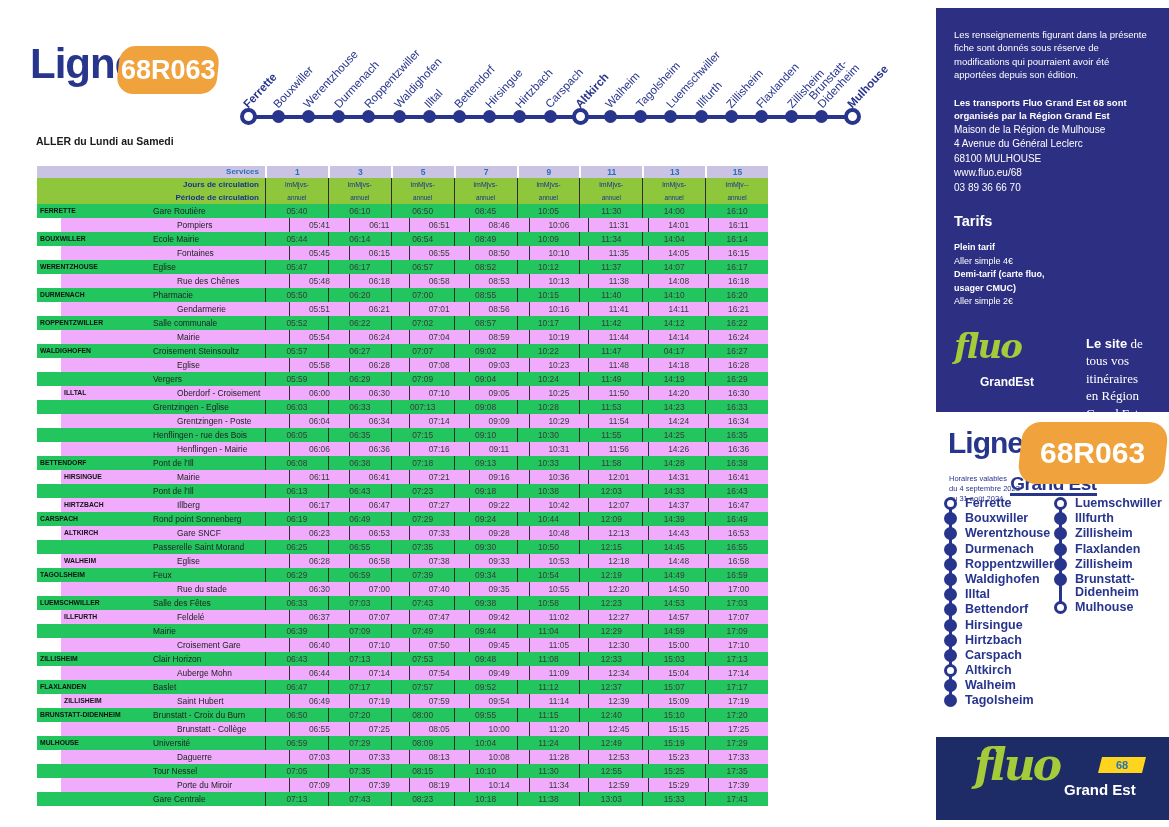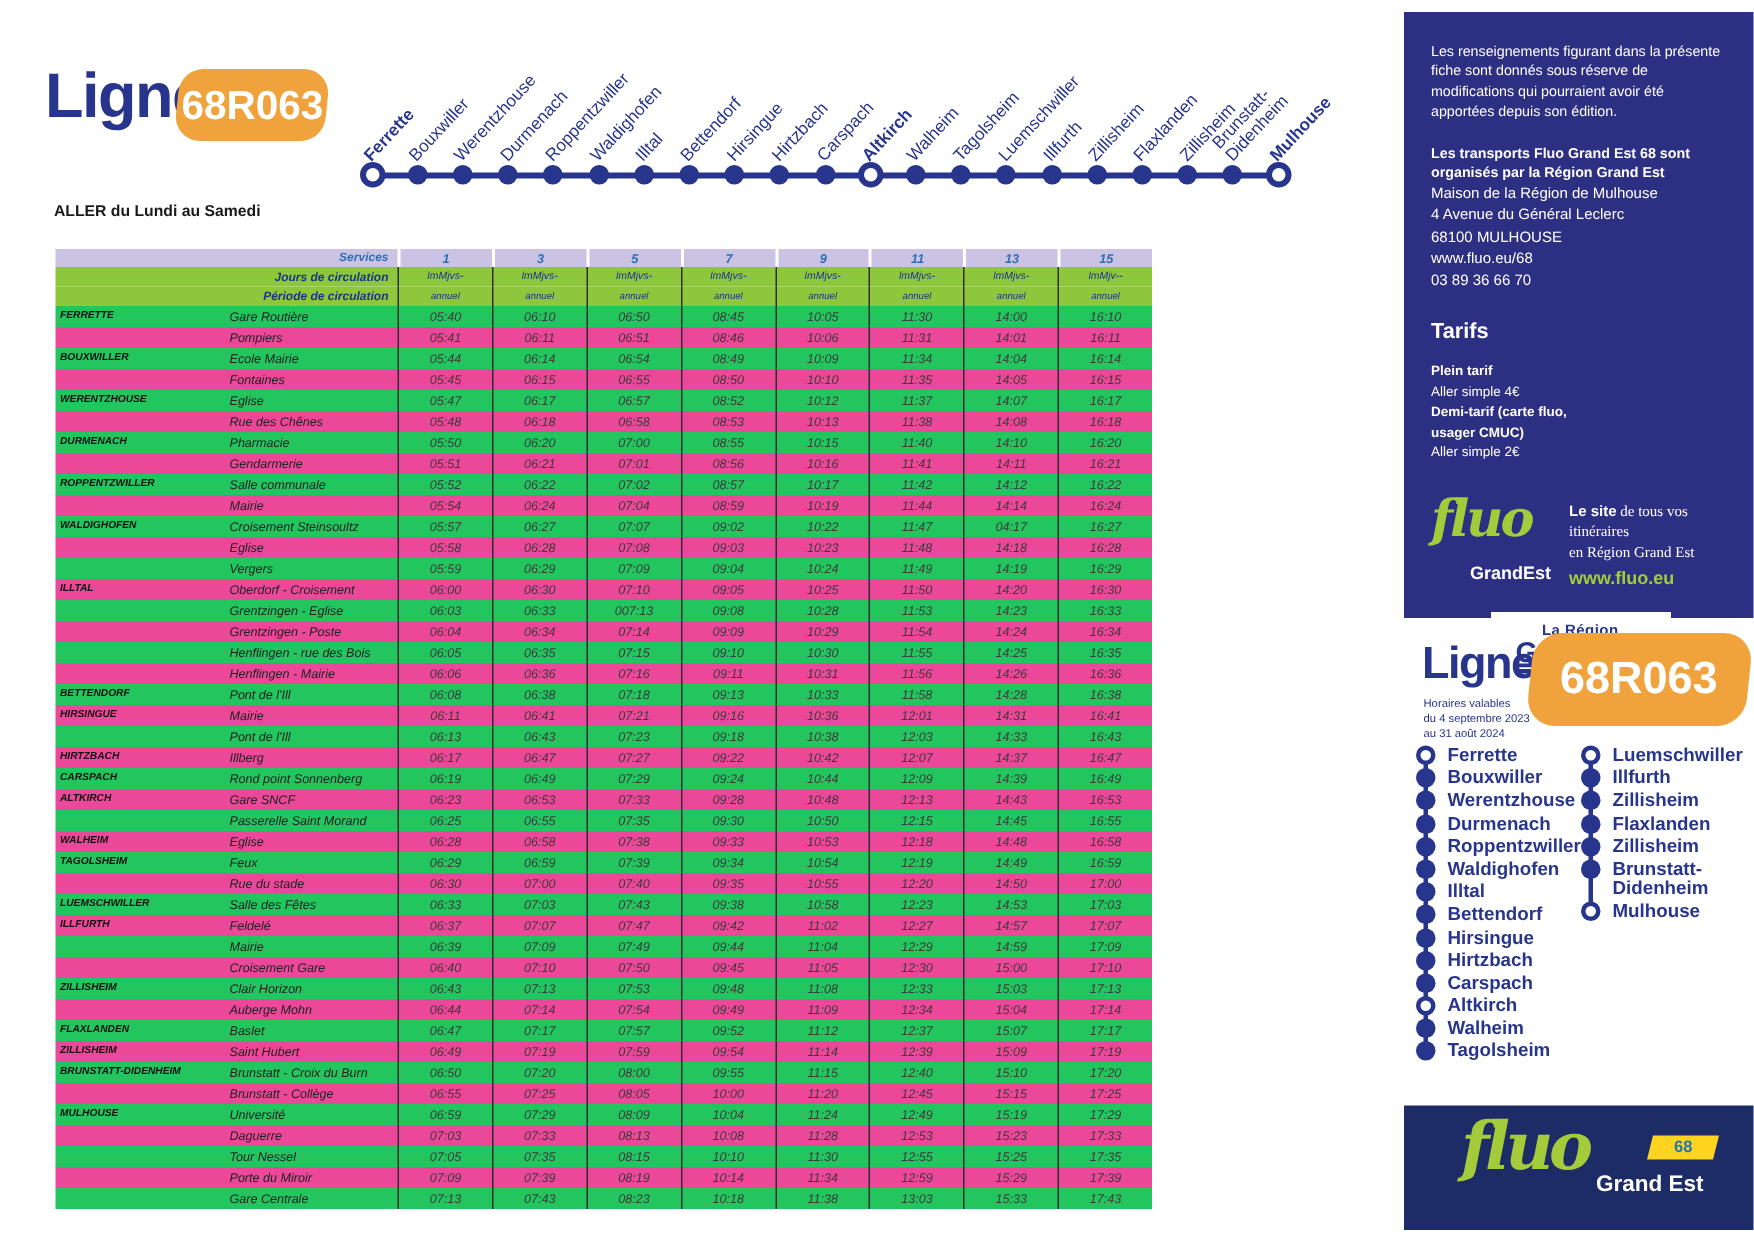--- a/index.html
+++ b/index.html
@@ -19,26 +19,26 @@
   .rline{position:absolute;left:10px;top:95px;width:604px;height:4px;background:#27358d;border-radius:2px;}
   .rdot{position:absolute;top:90px;width:13px;height:13px;border-radius:50%;background:#27358d;}
   .rdot.hollow{top:88px;width:9px;height:9px;border:4px solid #27358d;background:#fff;}
   .rlabel{position:absolute;bottom:22px;transform:rotate(-47deg);transform-origin:0 100%;
           font-size:11.5px;color:#27358d;white-space:nowrap;line-height:1.0;}
   .rlabel.bold{font-weight:bold;}
 
   .direction-title{position:absolute;left:36px;top:135px;font-size:10.5px;font-weight:bold;color:#1a1a1a;}
 
   
-  .timetable{position:absolute;left:37px;top:166px;width:731px;font-style:italic;}
+  .timetable{position:absolute;left:37px;top:166px;width:731px;}
   .trow{display:grid;grid-template-columns:112px 116px repeat(8,1fr);}
   .hrow1{height:12px;line-height:12px;background:#cac3e3;}
   .hrow2,.hrow3{height:13px;line-height:13px;background:#8ec63c;}
   .drow{height:14px;line-height:14px;background:#22c55e;}
-  .drow.alt{background:#ec4899;}
+  .drow.alt{background:#f0abfc;margin-left:24px;}
   .svc-label{grid-column:1/3;text-align:right;padding-right:6px;font-weight:bold;font-size:8px;color:#2c6fb7;}
   .svc-num{text-align:center;font-weight:bold;font-size:8.5px;color:#2c6fb7;border-left:2px solid #fff;}
   .band-label{grid-column:1/3;text-align:right;padding-right:6px;font-weight:bold;font-size:8px;color:#1d3390;}
   .band-cell{text-align:center;font-size:6.4px;color:#1d3390;border-left:1px solid #2e2e2e;}
   .band-cell.jours{font-size:7px;}
   .c-station{font-weight:bold;font-size:6.8px;padding-left:3px;color:#111;white-space:nowrap;overflow:hidden;}
   .c-stop{font-size:8.4px;padding-left:4px;color:#222;white-space:nowrap;overflow:hidden;}
   .c-time{text-align:center;font-size:8.4px;color:#3a3a3a;border-left:1px solid #2e2e2e;}
 
   
@@ -51,33 +51,33 @@
   .tt-col{width:50%;}
   .tt-head{font-size:14.5px;font-weight:bold;margin-bottom:12px;}
   .tt-line{font-size:9px;line-height:1.5;}
   .tt-line.b{font-weight:bold;}
   .fluo-row{display:flex;margin-top:22px;align-items:flex-start;}
   .p-fluo{width:92px;position:relative;height:52px;}
   .p-fluo .script{font-family:"DejaVu Serif", serif;font-style:italic;font-weight:bold;
                   font-size:34px;color:#a4cb39;letter-spacing:-2px;line-height:0.9;}
   .p-fluo .ge{position:absolute;left:26px;top:44px;font-size:12px;font-weight:bold;color:#fff;}
   .site-block{flex:1;padding-top:4px;}
-  .site-l1,.site-l2{font-size:10px;font-family:"Liberation Serif", serif;line-height:1.35;}
+  .site-l1,.site-l2{font-size:13px;font-family:"Liberation Serif", serif;line-height:1.35;margin-left:40px;}
   .site-l1 b{font-family:"Liberation Sans", sans-serif;font-weight:bold;}
   .site-url{font-size:12px;font-weight:bold;color:#a4cb39;margin-top:3px;font-family:"Liberation Sans", sans-serif;}
   .region-logo{width:120px;height:48px;background:#fff;margin:16px auto 0 auto;
                display:flex;flex-direction:column;align-items:center;justify-content:center;}
   .region-top{font-size:10px;font-weight:bold;color:#27358d;letter-spacing:.3px;}
   .region-main{font-size:19px;font-weight:800;color:#27358d;border-bottom:3px solid #27358d;
                line-height:1.05;letter-spacing:-.5px;}
 
   
   .line-card{position:absolute;left:936px;top:418px;width:233px;height:315px;}
   .lc-ligne{position:absolute;left:12px;top:8px;font-size:30px;font-weight:bold;color:#27358d;letter-spacing:-1px;}
-  .lc-validity{position:absolute;left:13px;top:46px;font-size:7.5px;color:#27358d;line-height:1.35;}
+  .lc-validity{position:absolute;left:13px;top:56px;font-size:7.5px;color:#27358d;line-height:1.35;}
   .lc-badge{position:absolute;left:84px;top:4px;width:146px;height:62px;background:#f0a33c;
             border-radius:18px 20px 18px 20px;transform:skewX(-6deg);
             display:flex;align-items:center;justify-content:center;}
   .lc-badge span{transform:skewX(6deg);color:#fff;font-weight:bold;font-size:30px;}
   .stops-col{position:absolute;top:78px;}
   .stops-col.c1{left:8px;width:106px;}
   .stops-col.c2{left:118px;width:115px;}
   .sline{position:absolute;left:5px;width:3px;background:#27358d;z-index:0;}
   .stop-item{position:relative;padding:1px 0 1px 21px;min-height:13.2px;
              font-size:12.5px;font-weight:600;color:#27358d;line-height:1.05;}

